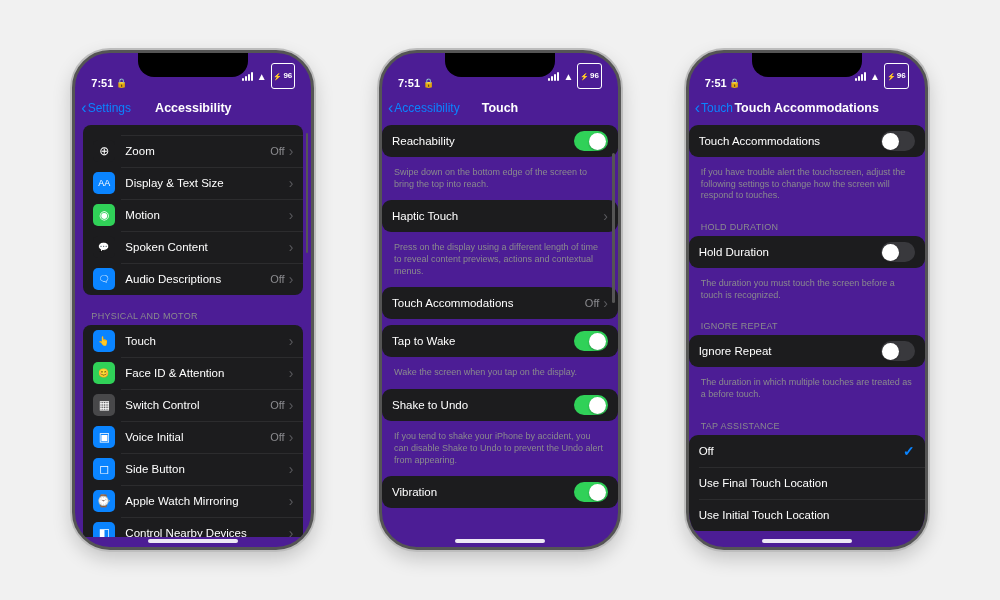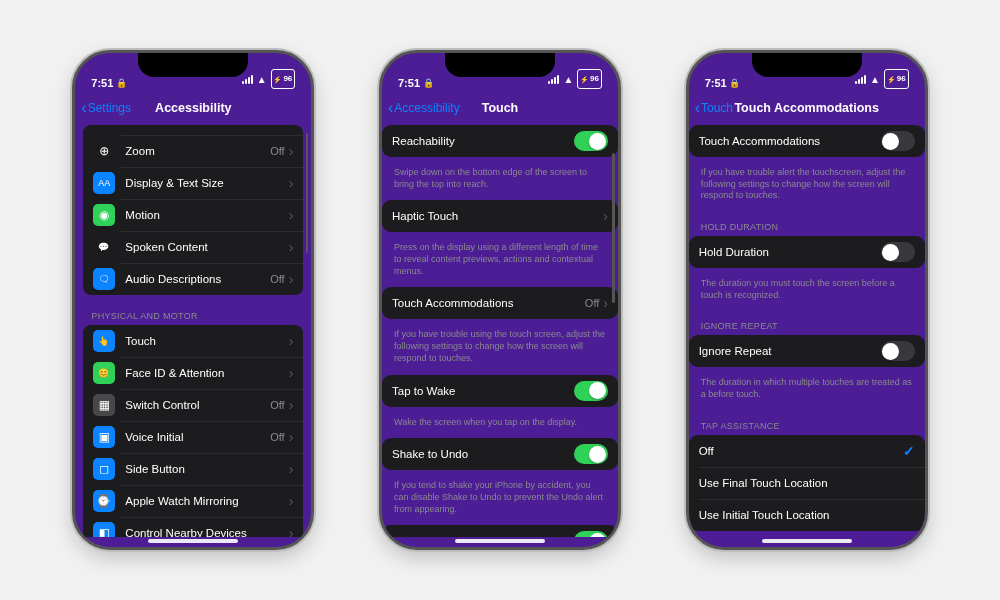--- a/index.html
+++ b/index.html
@@ -51,21 +51,21 @@
     z-index: 5;
   }
   .statusbar .left { flex: 1; display:flex; align-items:center; gap:3px;}
   .statusbar .right { flex: 1; display: flex; justify-content: flex-end; align-items:center; gap: 4px; }
   .lock-icon { font-size:9px; }
   .signal { display:flex; gap:1px; align-items:flex-end;}
   .signal span { width:2px; background:#fff; border-radius:1px;}
   .signal span:nth-child(1){height:3px;} .signal span:nth-child(2){height:5px;}
   .signal span:nth-child(3){height:7px;} .signal span:nth-child(4){height:9px;}
   .wifi { font-size:10px; }
-  .batt-wrap { display:flex; align-items:center; gap:1px; border:1px solid #fff; border-radius:3px; padding:0 2px; font-size:8px; font-weight:700; line-height:1; height:20px;}
+  .batt-wrap { display:flex; align-items:center; gap:1px; border:1px solid #fff; border-radius:3px; padding:0 2px; font-size:8px; font-weight:700; line-height:1; height:26px;}
   .batt-wrap .bolt{font-size:7px;}
 
   .navbar {
     height: 34px;
     display: flex;
     align-items: center;
     position: relative;
     padding: 0 6px;
     font-size: 12.5px;
   }
@@ -347,21 +347,20 @@
         </div>
       </div>
       <div class="footer">Press on the display using a different length of time to reveal content previews, actions and contextual menus.</div>
       <div class="group noicons">
         <div class="row no-icon">
           <div class="label">Touch Accommodations</div>
           <div class="value">Off</div>
           <div class="chev-r">›</div>
         </div>
       </div>
-      <div class="footer">If you have trouble using the touch screen, adjust the following settings to change how the screen will respond to touches.</div>
       <div class="group noicons">
         <div class="row no-icon">
           <div class="label">Tap to Wake</div>
           <div class="switch on"></div>
         </div>
       </div>
       <div class="footer">Wake the screen when you tap on the display.</div>
       <div class="group noicons">
         <div class="row no-icon">
           <div class="label">Shake to Undo</div>

